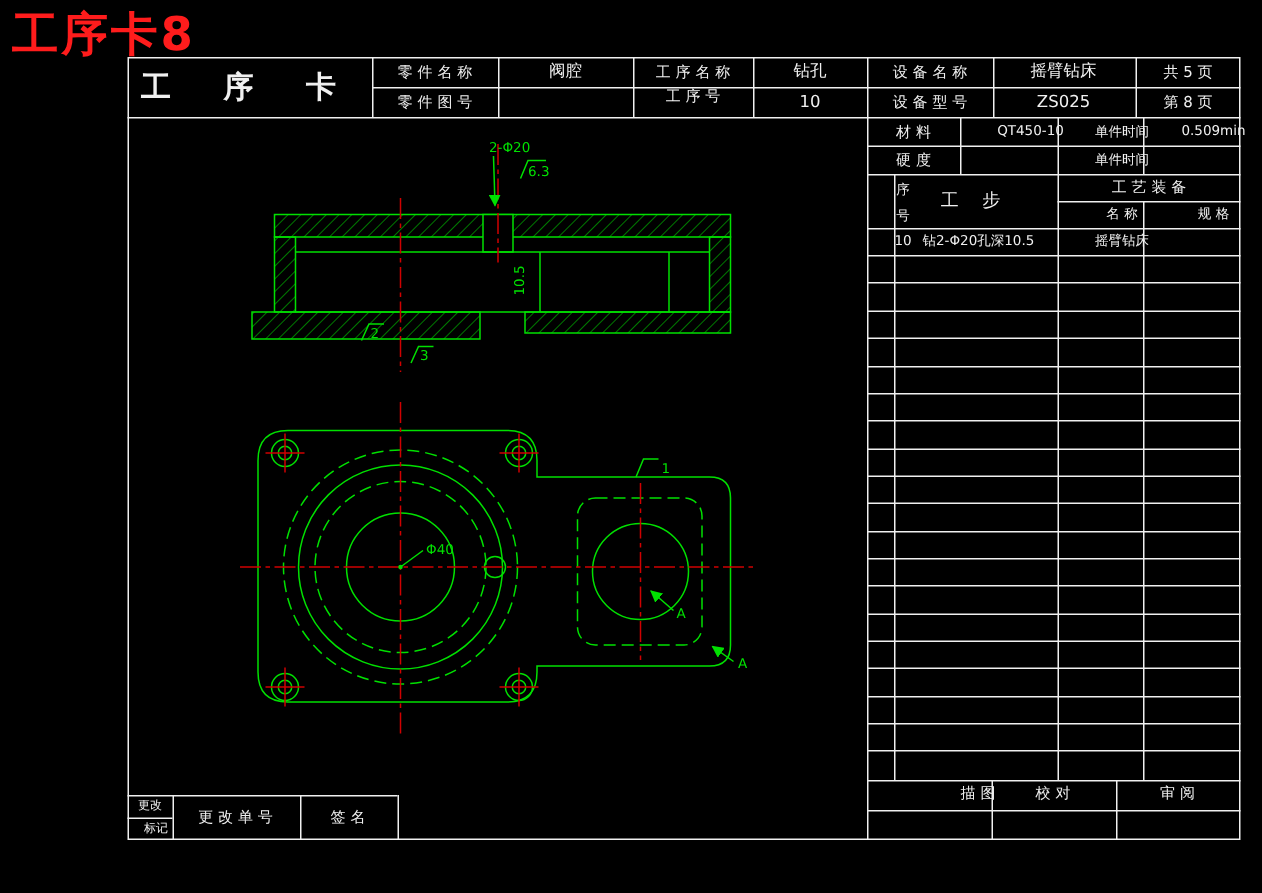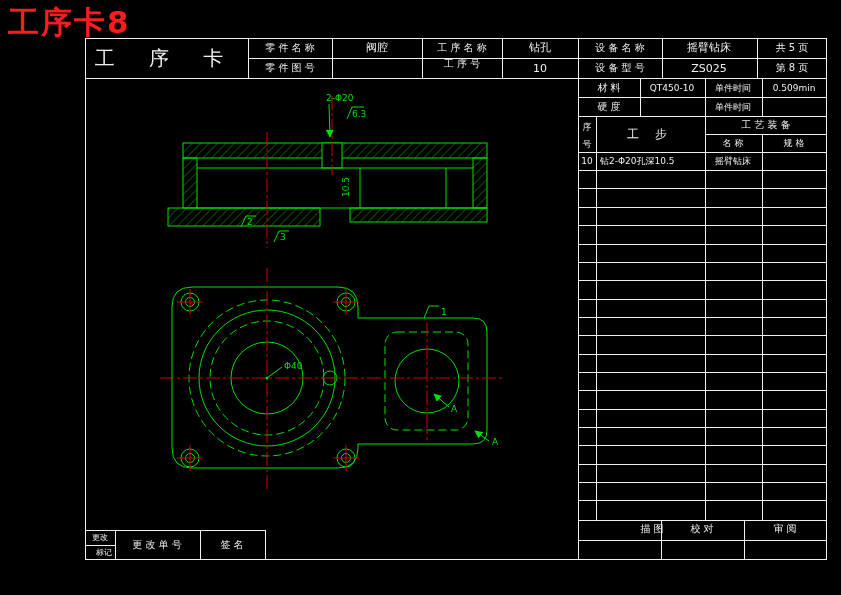--- a/index.html
+++ b/index.html
@@ -7,23 +7,23 @@
   #page {
     position:relative; width:841px; height:595px; background:#000;
     font-family:"DejaVu Sans","Liberation Sans",sans-serif; overflow:hidden;border-radius:15px;
   }
   .frame { position:absolute; border:1px solid #f0f0f0; }
   .hline { position:absolute; height:1px; background:#f0f0f0; }
   .vline { position:absolute; width:1px; background:#f0f0f0; }
   .txt  { position:absolute; color:#f0f0f0; white-space:nowrap; transform:translate(-50%,-50%); }
   .txtl { position:absolute; color:#f0f0f0; white-space:nowrap; transform:translateY(-50%); }
   .page-title { position:absolute; left:8px; top:2px; color:#ff1c1c; font-size:31px; font-weight:bold; letter-spacing:2px; }
-  .big { font-size:20px; font-weight:normal; letter-spacing:14px; }
+  .big { font-size:20px; font-weight:bold; letter-spacing:14px; }
   .s8  { font-size:8px; }
-  .s9  { font-size:9px; }
+  .s9  { font-size:9px;margin-left:15px; }
   .s10 { font-size:10px; }
   .s11 { font-size:11px; }
   .s12 { font-size:12px; font-weight:normal; letter-spacing:6px; }
 </style>
 </head>
 <body>
 
 <div id="page">
 
   <div class="page-title">工序卡8</div>

